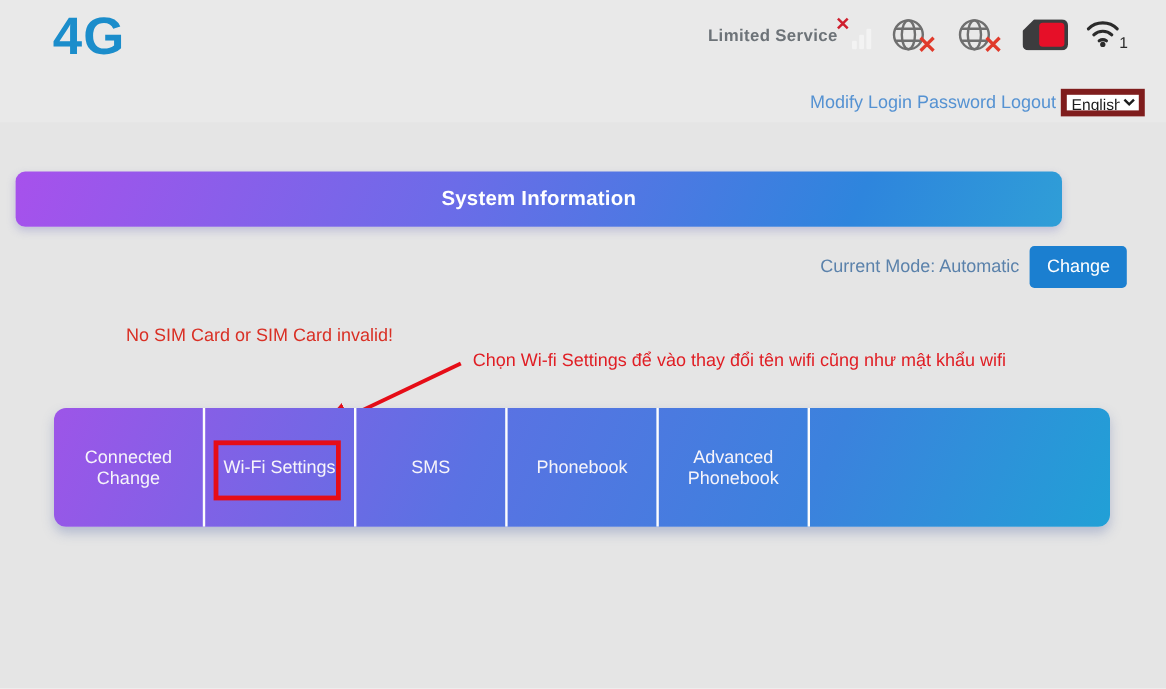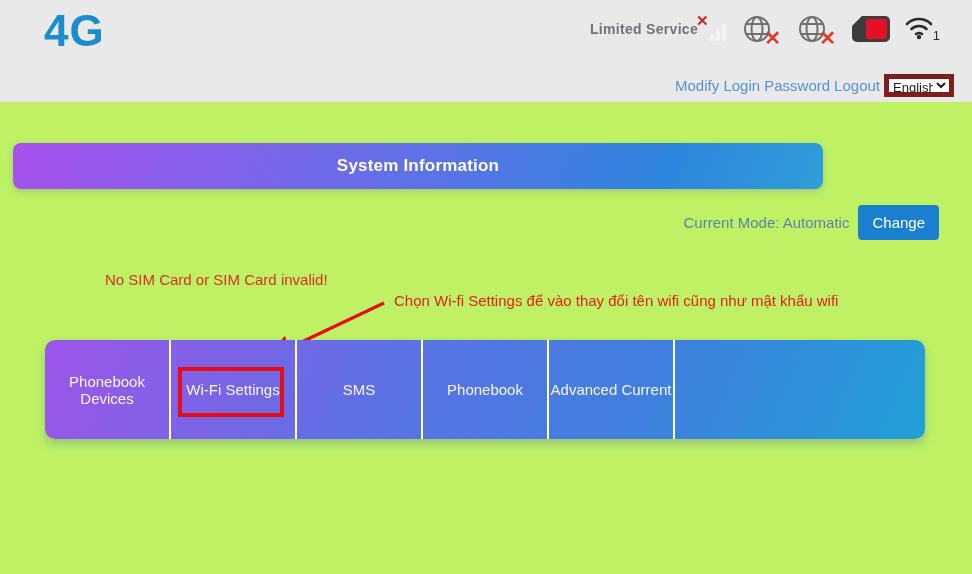--- a/index.html
+++ b/index.html
@@ -1,17 +1,17 @@
 <!DOCTYPE html>
 <html><head>
 <meta charset="utf-8">
 <style>
   * { margin:0; padding:0; box-sizing:border-box; }
   body { font-family:"Liberation Sans", sans-serif; background:#fff; }
-  #page { position:relative; width:972px; height:574px; background:#bef264; overflow:hidden; }
+  #page { position:relative; width:972px; height:574px; background:#e5e5e5; overflow:hidden; }
 
   
   .topbar { position:absolute; left:0; top:0; width:972px; height:102px; background:#e9e9e9; }
   .logo { position:absolute; left:44px; top:6px; font-size:44px; font-weight:bold; color:#1b8dcb; letter-spacing:1px; }
   .status-row { position:absolute; top:14px; right:32px; display:flex; align-items:center; height:30px; }
   .status-text { font-size:14px; font-weight:bold; color:#6d7378; letter-spacing:.3px; }
 
   .icon-slot { position:relative; display:inline-block; }
   
   .sig { width:28px; height:28px; margin-right:16px; }
@@ -29,21 +29,21 @@
   
   .wifi { width:36px; height:28px; }
   .wifi .n { position:absolute; right:0px; bottom:0px; font-size:13px; color:#2b2b2b; }
 
   .links-row { position:absolute; top:74px; right:18px; display:flex; align-items:center; gap:4px; }
   .hlink { color:#5592d2; font-size:15px; text-decoration:none; cursor:pointer; }
   .lang-select { font-family:"Liberation Sans", sans-serif; font-size:13px; height:23px; width:70px;
                  border:5px solid #7f1d1d; background:#fff; color:#1c1c1c; }
 
   
-  .banner { position:absolute; left:13px; top:143px; width:810px; height:46px; border-radius:8px;
+  .banner { position:absolute; left:13px; top:143px; width:872px; height:46px; border-radius:8px;
             background:linear-gradient(112deg,#a751ec 0%, #6b6ce8 42%, #2e85dd 80%, #2f9ed7 100%);
             display:flex; align-items:center; justify-content:center;
             box-shadow:0 3px 7px rgba(110,110,190,.30); }
   .banner h1 { color:#fff; font-size:17px; font-weight:bold; letter-spacing:.2px; }
 
   
   .mode-row { position:absolute; top:205px; right:33px; display:flex; align-items:center; gap:9px; }
   .mode-label { color:#5b82ab; font-size:15px; }
   .change-btn { background:#1b7fd0; color:#fff; border:none; border-radius:4px; height:35px; padding:0 14px;
                 font-size:15px; font-family:"Liberation Sans", sans-serif; cursor:pointer; }
@@ -151,23 +151,23 @@
   <svg class="arrow-svg" width="150" height="78" viewBox="0 0 150 78">
     <defs>
       <marker id="ah" markerWidth="9" markerHeight="8" refX="7" refY="4" orient="auto">
         <polygon points="0 0, 9 4, 0 8" fill="#e60d17"></polygon>
       </marker>
     </defs>
     <line x1="134" y1="9" x2="20" y2="63" stroke="#e60d17" stroke-width="3.2" marker-end="url(#ah)"></line>
   </svg>
 
   <div class="navbar">
-    <div class="nav-tab">Phonebook Devices</div>
+    <div class="nav-tab">Connected Change</div>
     <div class="nav-tab">Wi-Fi Settings</div>
     <div class="nav-tab">SMS</div>
     <div class="nav-tab">Phonebook</div>
-    <div class="nav-tab">Advanced Current</div>
+    <div class="nav-tab">Advanced Phonebook</div>
     <div class="nav-fill"></div>
   </div>
 
   <div class="hilite-box"></div>
 
 </div>
 
 </body></html>

